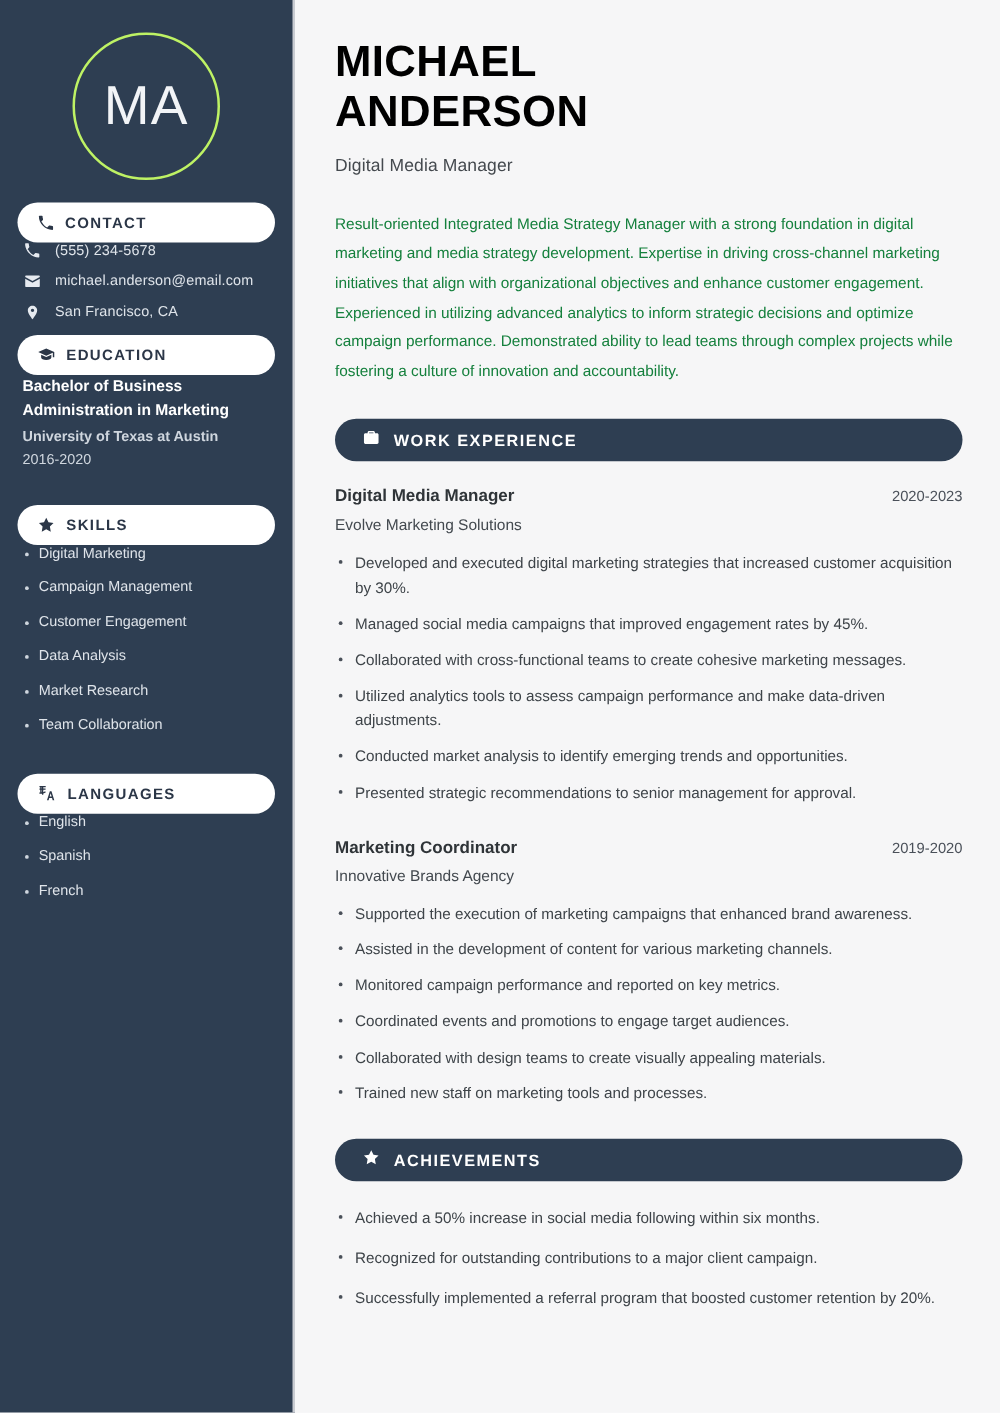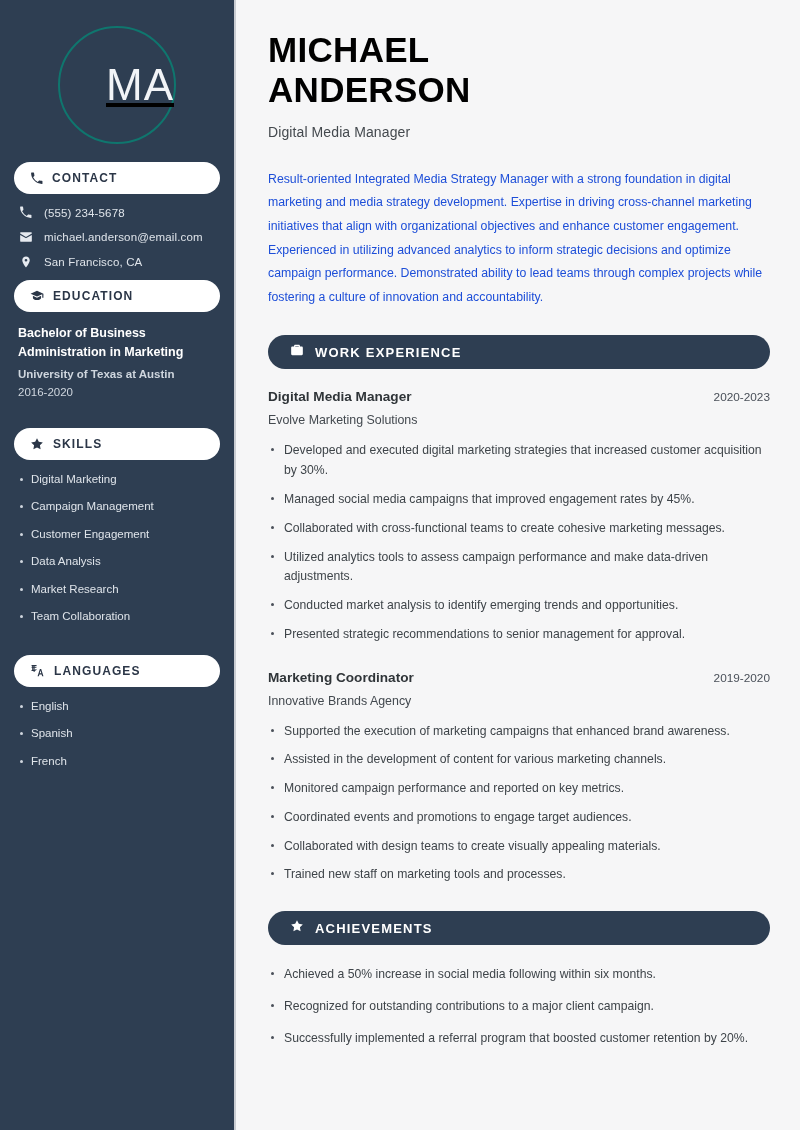--- a/index.html
+++ b/index.html
@@ -37,45 +37,43 @@
   .avatar-wrap {
     display: flex;
     justify-content: center;
     padding-top: 26px;
     padding-bottom: 18px;
   }
   .avatar {
     width: 118px;
     height: 118px;
     border-radius: 50%;
-    border: 2px solid #0f766e;
+    border: 2px solid #bef264;
     display: flex;
     align-items: center;
-    justify-content: flex-end;
-    box-sizing: border-box;
-    text-decoration: underline;
+    justify-content: center;
+    box-sizing: border-box;
   }
   .avatar-initials {
     color: #f2f4f7;
     font-size: 44px;
     font-weight: 400;
     letter-spacing: 1px;
     line-height: 1;
   }
 
   .pill {
     background: #ffffff;
     border-radius: 999px;
     height: 32px;
     display: flex;
     align-items: center;
     gap: 9px;
     padding: 0 16px;
     box-sizing: border-box;
-    margin-bottom: 12px;
   }
   .pill .pill-label {
     color: #2b3647;
     font-size: 12px;
     font-weight: bold;
     letter-spacing: 1.1px;
   }
   .pill .icon svg { display: block; }
 
   .side-contact-list { margin: 0 0 0 0; padding: 0 0 0 4px; }
@@ -150,21 +148,21 @@
     letter-spacing: 0.3px;
     margin: 0;
   }
   .role {
     color: #44494e;
     font-size: 14px;
     margin-top: 14px;
     letter-spacing: 0.1px;
   }
   .summary {
-    color: #1d4ed8;
+    color: #15803d;
     font-size: 12.3px;
     line-height: 1.92;
     margin-top: 28px;
     margin-bottom: 16px;
   }
 
   .section-bar {
     background: #2e3e52;
     border-radius: 999px;
     height: 34px;

